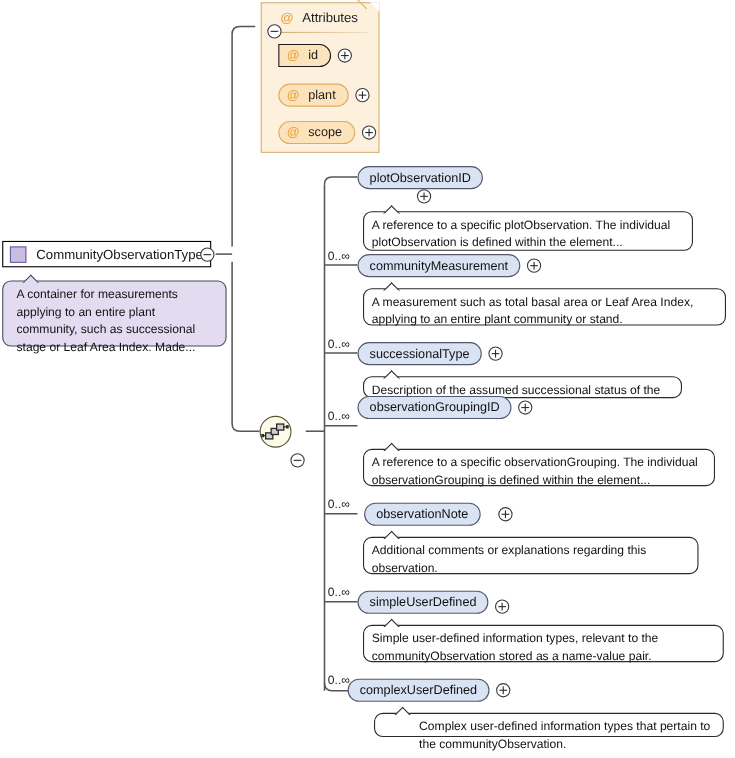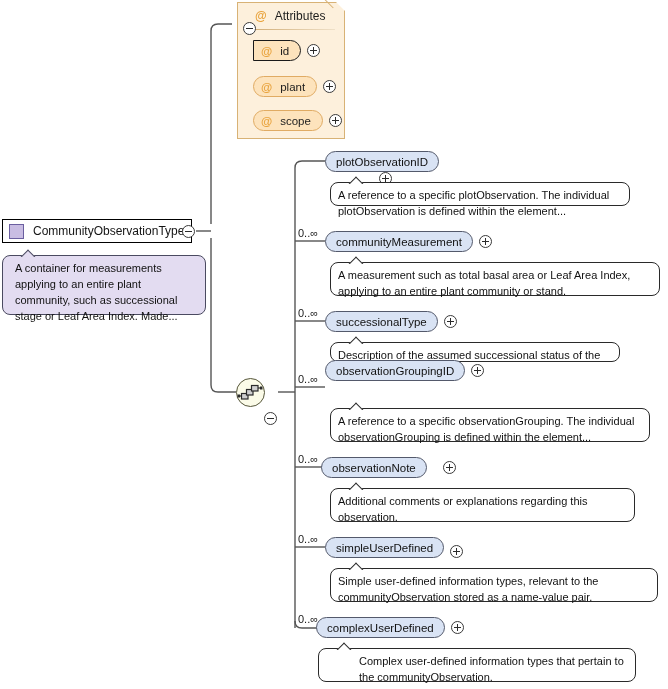--- a/index.html
+++ b/index.html
@@ -295,21 +295,21 @@
     </svg>
   </div>
   <div class="abs toggle" style="left:264px; top:386px;"></div>
 
   <div class="elemrow" style="left:325px; top:151px;flex-direction:column;">
     <div class="elembox">
       <span>plotObservationID</span>
     </div>
     <div class="toggle plus" style="margin-left:6px;"></div>
   </div>
-  <div class="callout white" style="left:330px; top:182px; width:300px; height:24px;">
+  <div class="callout white" style="left:330px; top:192px; width:300px; height:36px;">
     <span class="beak"></span>
     <span>A reference to a specific plotObservation. The individual plotObservation is defined within the element...</span>
   </div>
 
   <div class="card" style="left:298px; top:227px;">0..∞</div>
   <div class="elemrow" style="left:325px; top:231px;">
     <div class="elembox">
       <span>communityMeasurement</span>
     </div>
     <div class="toggle plus" style="margin-left:6px;"></div>
@@ -337,21 +337,21 @@
       <span>observationGroupingID</span>
     </div>
     <div class="toggle plus" style="margin-left:6px;"></div>
   </div>
   <div class="callout white" style="left:330px; top:408px; width:320px; height:34px;">
     <span class="beak"></span>
     <span>A reference to a specific observationGrouping. The individual observationGrouping is defined within the element...</span>
   </div>
 
   <div class="card" style="left:298px; top:453px;">0..∞</div>
-  <div class="elemrow" style="left:321px; top:457px;gap:10px;">
+  <div class="elemrow" style="left:331px; top:457px;gap:10px;">
     <div class="elembox">
       <span>observationNote</span>
     </div>
     <div class="toggle plus" style="margin-left:6px;"></div>
   </div>
   <div class="callout white" style="left:330px; top:488px; width:305px; height:34px;">
     <span class="beak"></span>
     <span>Additional comments or explanations regarding this observation.</span>
   </div>
 
@@ -367,18 +367,18 @@
     <span>Simple user-defined information types, relevant to the communityObservation stored as a name-value pair.</span>
   </div>
 
   <div class="card" style="left:298px; top:613px;">0..∞</div>
   <div class="elemrow" style="left:316px; top:617px;">
     <div class="elembox">
       <span>complexUserDefined</span>
     </div>
     <div class="toggle plus" style="margin-left:6px;"></div>
   </div>
-  <div class="callout white" style="left:318px; top:648px; width:318px; height:34px;padding-left:40px;">
+  <div class="callout white" style="left:340px; top:648px; width:318px; height:22px;padding-left:40px;">
     <span class="beak"></span>
     <span>Complex user-defined information types that pertain to the communityObservation.</span>
   </div>
 
 </div>
 
 </body></html>

